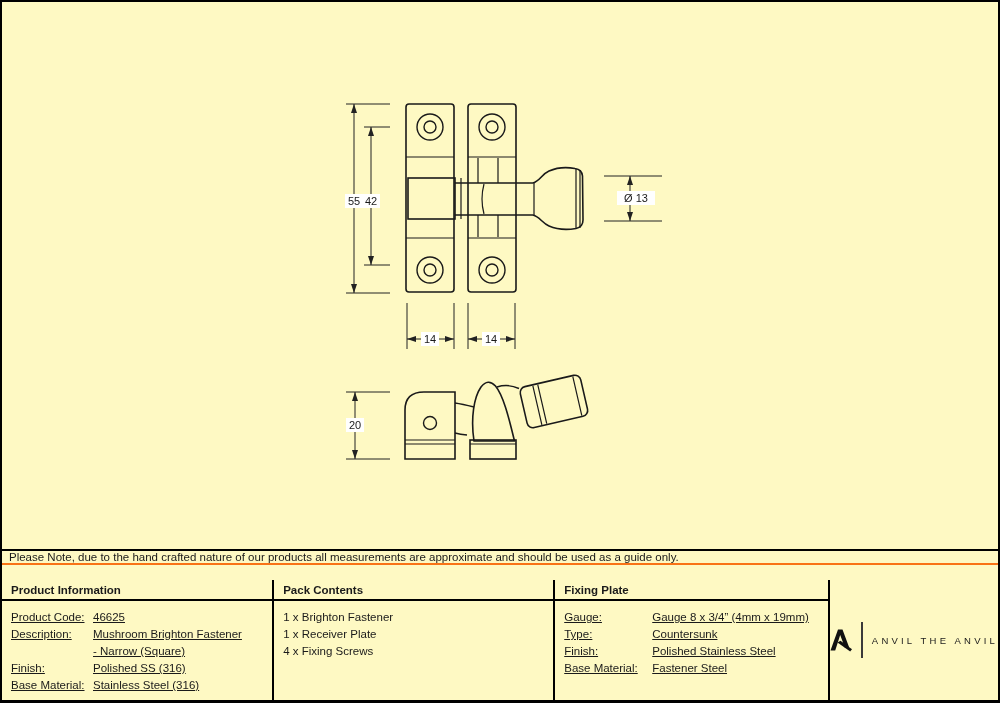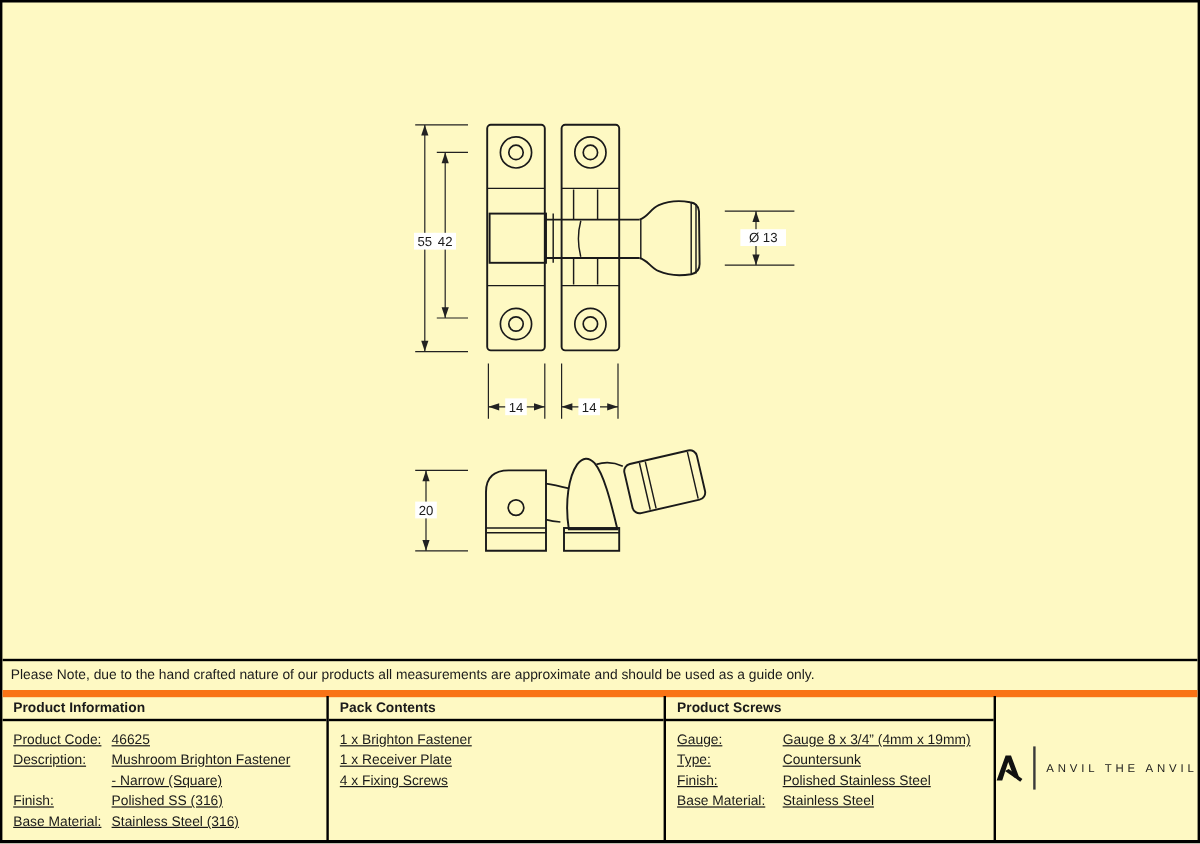--- a/index.html
+++ b/index.html
@@ -10,22 +10,22 @@
     background:#fef9c3;
     border:2px solid #000;
     border-bottom:3px solid #000;
     font-family:"Liberation Sans", sans-serif;
     color:#1a1a1a;
     overflow:hidden;
   }
   .drawing-svg{position:absolute;left:0;top:0;}
   .drawing-svg text{font-family:"Liberation Sans",sans-serif;font-size:11px;fill:#1a1a1a;}
   .note-bar{
-    position:absolute;left:0;right:0;top:547px;height:32px;
-    border-top:2px solid #000;border-bottom:6px solid #f97316;
+    position:absolute;left:0;right:0;top:547px;height:16px;
+    border-top:2px solid #000;border-bottom:2px solid #f97316;
     display:flex;align-items:center;padding-left:7px;
     font-size:11.5px;
   }
   .title-block{
     position:absolute;left:0;right:0;top:578px;bottom:0;
     display:flex;font-size:11.5px;
   }
   .tb-col{border-right:2px solid #000;display:flex;flex-direction:column;}
   .tb-col.c1{width:277px;}
   .tb-col.c2{width:286px;}
@@ -33,21 +33,21 @@
   .tb-col.c4{border-right:none;flex:1;align-items:center;justify-content:center;flex-direction:row;}
   .tb-header{
     height:21px;flex:0 0 21px;border-bottom:2px solid #000;
     display:flex;align-items:center;padding-left:9px;font-weight:600;
   }
   .tb-body{padding:8px 4px 0 9px;}
   .spec-row{display:flex;line-height:17px;text-decoration:underline;}
   .spec-row .lbl{flex:0 0 82px;}
   .c3 .spec-row .lbl{flex:0 0 88px;}
   .spec-row .val{flex:1;}
-  .pack-line{line-height:17px;text-decoration:underline;}
+  .pack-line{line-height:17px;}
   .brand{display:flex;align-items:center;}
   .brand-mark{display:block;}
   .brand-divider{width:1.5px;height:36px;background:#3a3a3a;margin:0 9px 0 8px;}
   .brand-name{font-size:9.5px;letter-spacing:3.2px;color:#1a1a1a;white-space:nowrap;font-weight:500;}
 </style>
 </head>
 <body>
 
 <div class="page">
 
@@ -181,37 +181,37 @@
     <div class="tb-col c2">
       <div class="tb-header">Pack Contents</div>
       <div class="tb-body">
         <div class="pack-line">1 x Brighton Fastener</div>
         <div class="pack-line">1 x Receiver Plate</div>
         <div class="pack-line">4 x Fixing Screws</div>
       </div>
     </div>
 
     <div class="tb-col c3">
-      <div class="tb-header">Product Screws</div>
+      <div class="tb-header">Fixing Plate</div>
       <div class="tb-body">
         <div class="spec-row">
           <span class="lbl">Gauge:</span>
           <span class="val">Gauge 8 x 3/4” (4mm x 19mm)</span>
         </div>
         <div class="spec-row">
           <span class="lbl">Type:</span>
           <span class="val">Countersunk</span>
         </div>
         <div class="spec-row">
           <span class="lbl">Finish:</span>
           <span class="val">Polished Stainless Steel</span>
         </div>
         <div class="spec-row">
           <span class="lbl">Base Material:</span>
-          <span class="val">Stainless Steel</span>
+          <span class="val">Fastener Steel</span>
         </div>
       </div>
     </div>
 
     <div class="tb-col c4">
       <div class="brand">
         <svg class="brand-mark" width="23" height="24" viewBox="0 0 23 24">
           <path fill="#111" d="M0.5,22.5 L8,1.5 L12.5,1.5 L19,19 L15,20 L10.2,7 L5.2,22.5 Z"></path>
           <path fill="#111" d="M7.5,14.5 L10.5,12.8 L22,21.2 L20.2,23.4 Z"></path>
         </svg>

